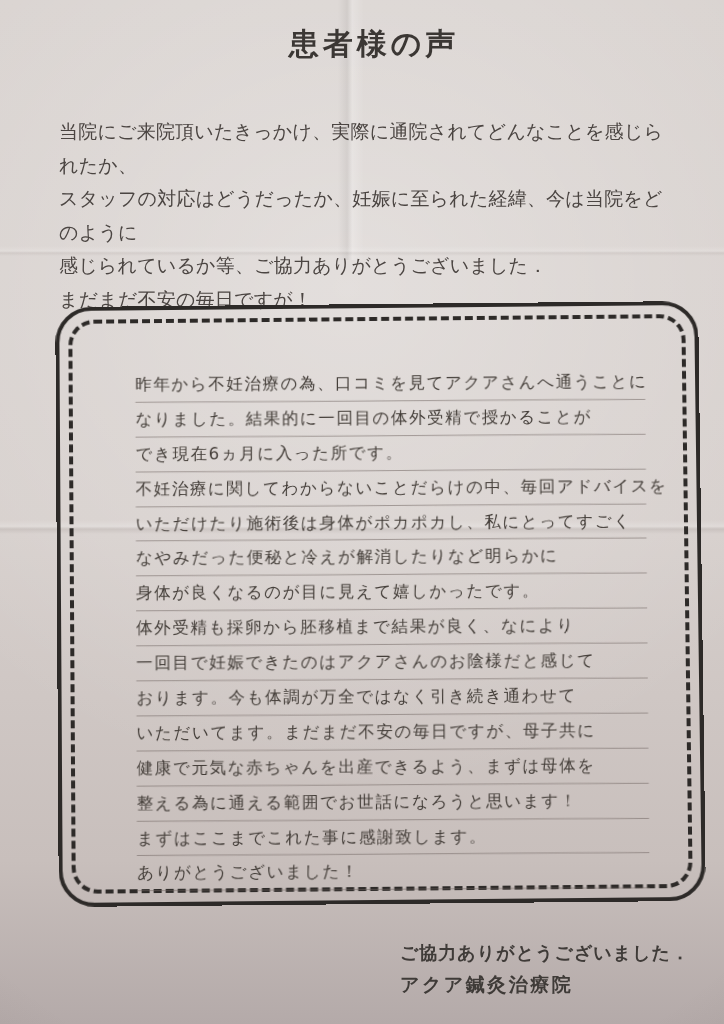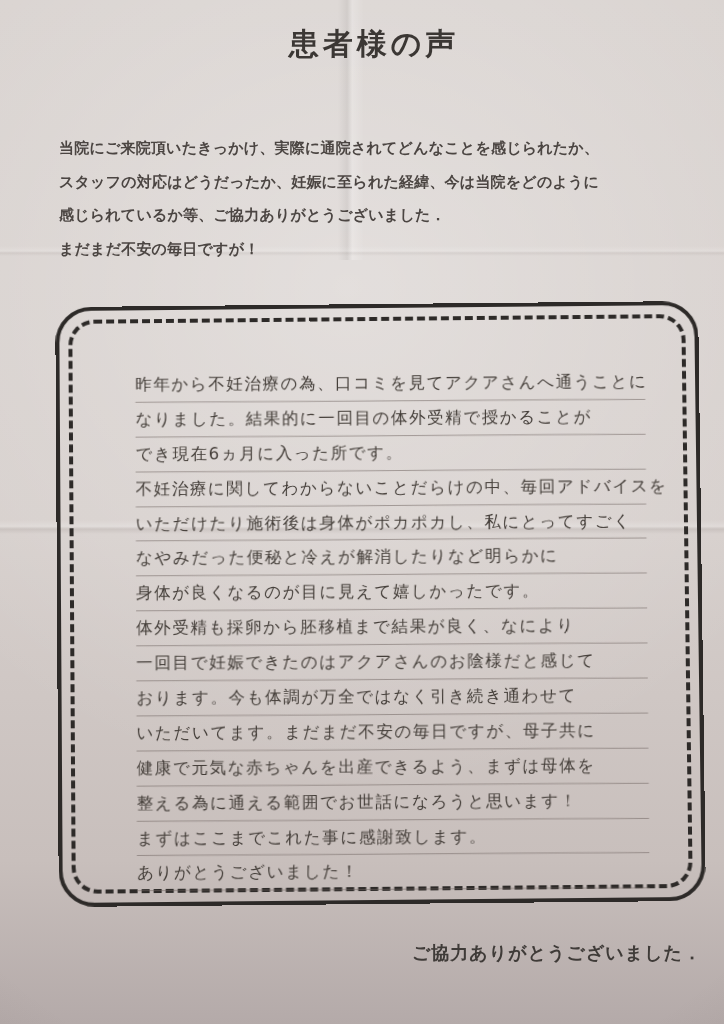--- a/index.html
+++ b/index.html
@@ -27,24 +27,23 @@
   .crease-h2{
     left:0;top:246px;width:724px;height:10px;
     background:linear-gradient(180deg, rgba(0,0,0,0) 0%, rgba(255,255,255,0.16) 50%, rgba(80,66,62,0.08) 70%, rgba(0,0,0,0) 100%);
   }
   .title{
     position:absolute;left:0;top:12px;width:100%;
     text-align:center;font-size:30px;font-weight:bold;
     letter-spacing:4px;color:#3b3734;margin:12px;
   }
   .intro{
-    position:absolute;left:59px;top:131px;width:620px;
-    font-size:15px;line-height:33.5px;color:#4b4542;
+    position:absolute;left:59px;top:115px;width:620px;
+    font-size:19px;line-height:33.5px;color:#4b4542;
     letter-spacing:0.2px;
-    font-weight:bold;
   }
   .letter-box{
     position:absolute;left:57px;top:303px;width:637px;height:592px;
     border:4px solid #2d2a28;border-radius:36px;
     transform:rotate(-0.55deg) perspective(1400px) rotateX(0.9deg);
     transform-origin:50% 50%;
   }
   .letter-inner{
     position:absolute;left:9px;top:9px;right:9px;bottom:9px;
     border:4px dashed #2d2a28;border-radius:26px;
@@ -54,21 +53,21 @@
     transform:rotate(0.2deg);
   }
   .hline{
     height:33.9px;line-height:33.9px;
     border-bottom:1px solid rgba(112,101,96,0.55);
     font-size:16.5px;color:#423c37;letter-spacing:1.6px;
     white-space:nowrap;overflow:visible;
     font-family:"DejaVu Sans",sans-serif;
   }
   .footer{
-    position:absolute;right:22px;top:941px;text-align:left;color:#3f3b38;
+    position:absolute;right:34px;top:941px;text-align:left;color:#3f3b38;
   }
   .footer-thanks{font-size:18px;font-weight:bold;letter-spacing:1px;}
   .footer-clinic{font-size:19px;font-weight:bold;letter-spacing:2.5px;margin-top:7px;}
 </style>
 </head>
 <body>
 
 <div class="paper">
 
   <div class="crease crease-v"></div>
@@ -101,15 +100,16 @@
         <div class="hline">健康で元気な赤ちゃんを出産できるよう、まずは母体を</div>
         <div class="hline">整える為に通える範囲でお世話になろうと思います！</div>
         <div class="hline">まずはここまでこれた事に感謝致します。</div>
         <div class="hline">ありがとうございました！</div>
       </div>
     </div>
   </div>
 
   <div class="footer">
     <div class="footer-thanks">ご協力ありがとうございました．</div>
+    <div class="footer-clinic">アクア鍼灸治療院</div>
   </div>
 
 </div>
 
 </body></html>

